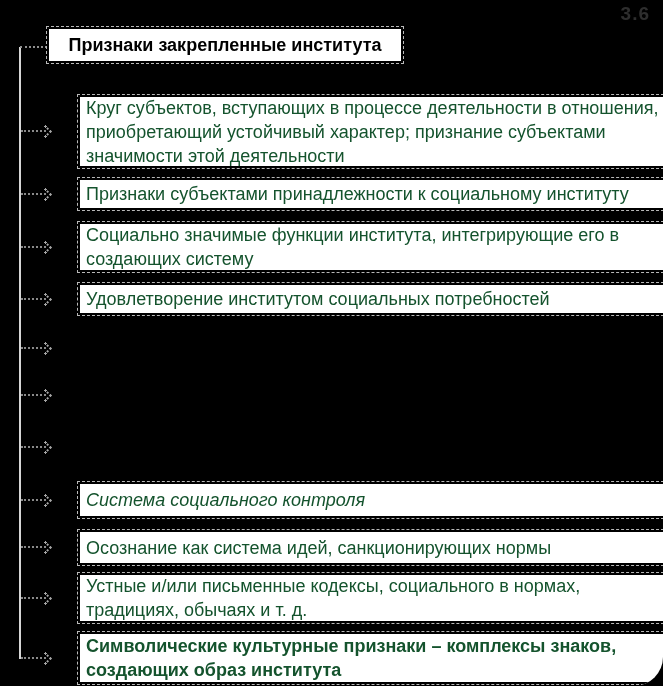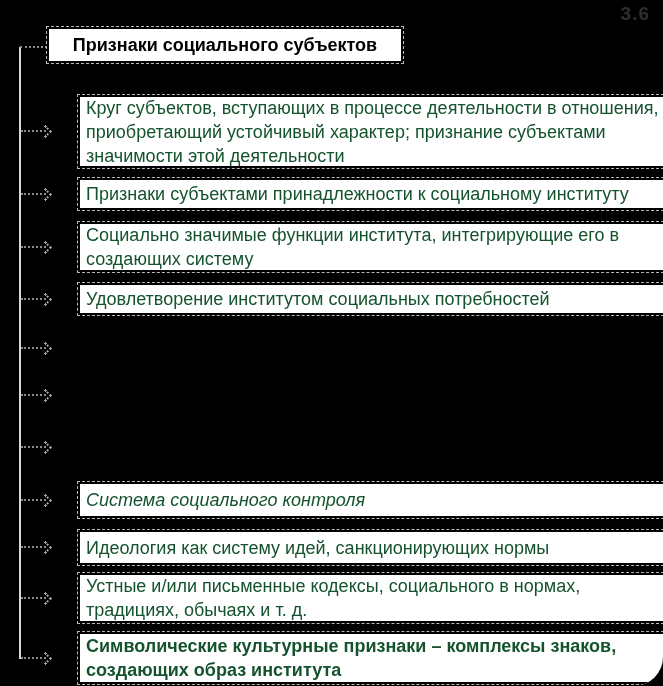--- a/index.html
+++ b/index.html
@@ -134,21 +134,21 @@
 <body>
 
 <div class="canvas">
 
   <div class="corner-num">3.6</div>
 
   <div class="trunk"></div>
   <div class="title-link"></div>
 
   <div class="title-box">
-    <span>Признаки социального субъектов</span>
+    <span>Признаки закрепленные института</span>
   </div>
 
   <div class="arrow a1"></div>
   <div class="arrow a2"></div>
   <div class="arrow a3"></div>
   <div class="arrow a4"></div>
   <div class="arrow a5"></div>
   <div class="arrow a6"></div>
   <div class="arrow a7"></div>
   <div class="arrow a8"></div>
@@ -165,21 +165,21 @@
   <div class="box b3">
       <span>Социально значимые функции института, интегрирующие его в создающих систему</span>
     </div>
   <div class="box b4">
       <span>Удовлетворение институтом социальных потребностей</span>
     </div>
   <div class="box b8">
       <span>Система социального контроля</span>
     </div>
   <div class="box b9">
-      <span>Идеология как систему идей, санкционирующих нормы</span>
+      <span>Осознание как система идей, санкционирующих нормы</span>
     </div>
   <div class="box b10">
       <span>Устные и/или письменные кодексы, социального в нормах, традициях, обычаях и т. д.</span>
     </div>
   <div class="box b11">
       <span>Символические культурные признаки – комплексы знаков, создающих образ института</span>
     </div>
 
 </div>
 

